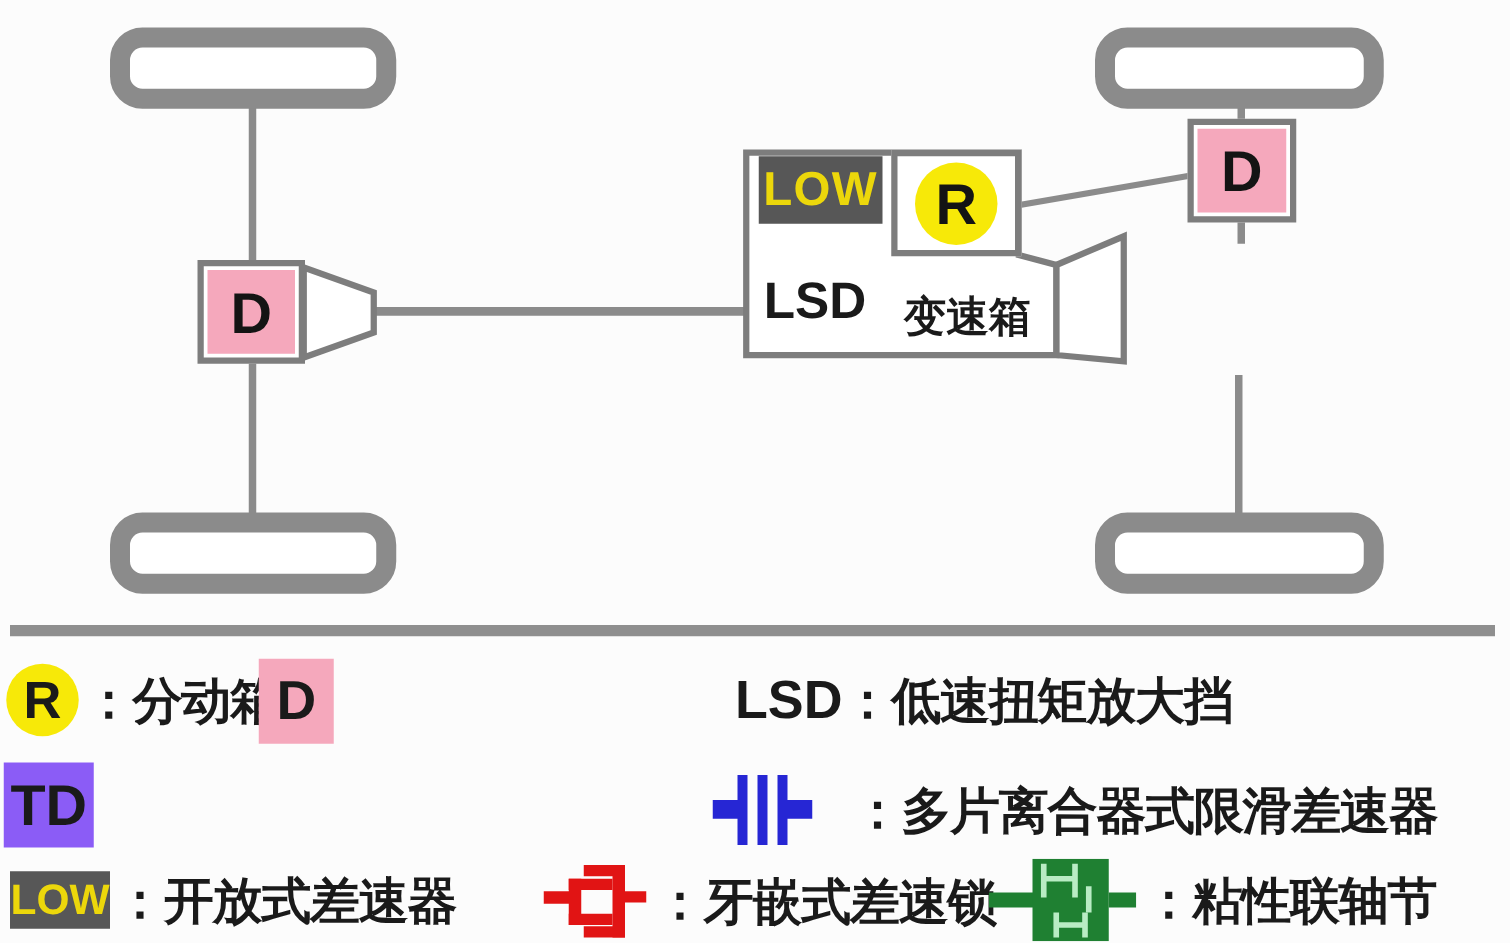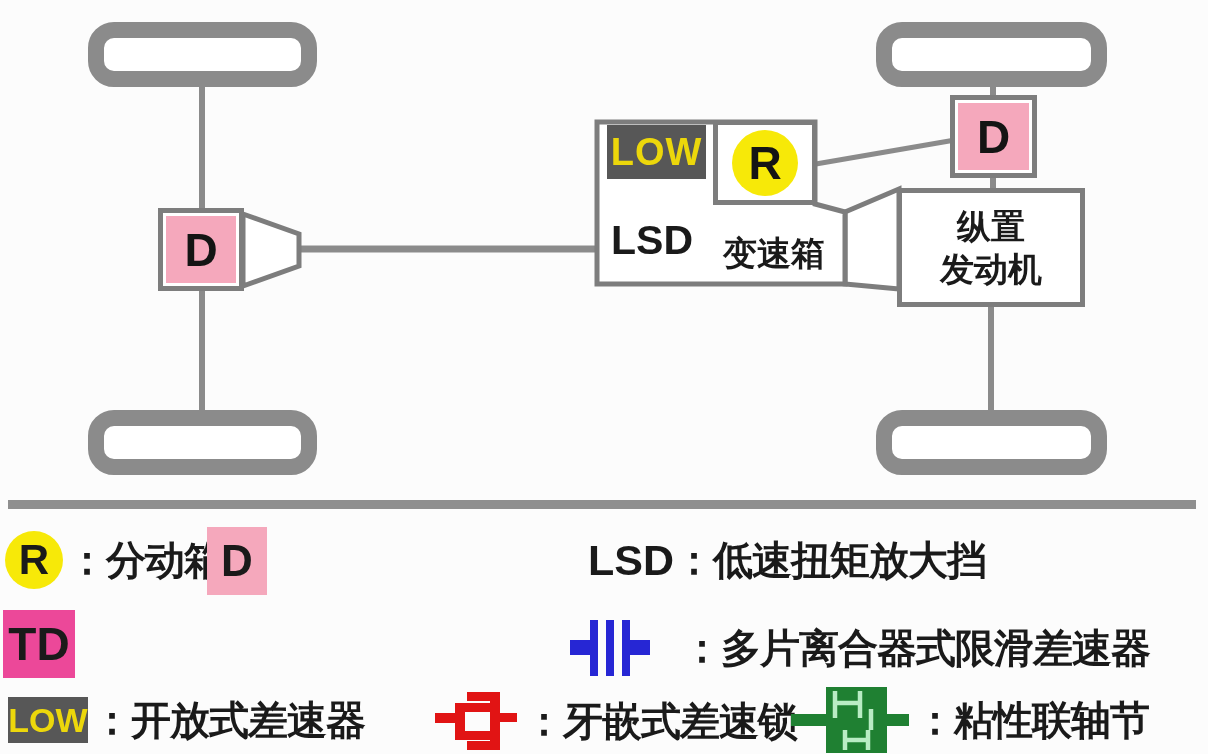--- a/index.html
+++ b/index.html
@@ -39,21 +39,21 @@
   .divider{position:absolute;background:#8f8f8f;}
 
   
   .legend-item{position:absolute;display:flex;align-items:center;}
   .legend-desc{font-size:40px;font-weight:bold;white-space:nowrap;letter-spacing:-1px;}
   .sym-circle{width:58px;height:58px;border-radius:50%;background:#f7e908;display:flex;align-items:center;justify-content:center;
     font-size:42px;font-weight:bold;flex:0 0 auto;}
   .sym-pink{width:60px;height:68px;background:#f5a8bc;display:flex;align-items:center;justify-content:center;
     font-size:44px;font-weight:bold;flex:0 0 auto;}
   .sym-lsd{font-size:43px;font-weight:bold;flex:0 0 auto;}
-  .sym-td{width:72px;height:68px;background:#ec4899;display:flex;align-items:center;justify-content:center;
+  .sym-td{width:72px;height:68px;background:#8b5cf6;display:flex;align-items:center;justify-content:center;
     font-size:46px;font-weight:bold;flex:0 0 auto;}
   .sym-low{width:80px;height:46px;background:#575757;color:#ecd70b;display:flex;align-items:center;justify-content:center;
     font-size:34px;font-weight:bold;flex:0 0 auto;}
   .sym-svg{flex:0 0 auto;display:block;}
   .gap4{margin-left:4px;} .gap6{margin-left:6px;}
 </style>
 </head>
 <body>
 
 <div class="stage">
@@ -85,24 +85,20 @@
   </div>
 
   <div class="diagram-text" style="left:611px;top:217px;font-size:41px;">LSD</div>
 
   <div class="diagram-text" style="left:723px;top:231px;font-size:34px;text-align:right;">变速箱</div>
 
   <div class="abs gbox dbox" style="left:950px;top:95px;width:87px;height:83px;">
     <div class="d-fill">D</div>
   </div>
 
-  <div class="abs gbox engine-box" style="left:897px;top:188px;width:188px;height:119px;">
-    <div>纵置</div>
-    <div>发动机</div>
-  </div>
 
   <div class="divider" style="left:8px;top:500px;width:1188px;height:9px;"></div>
 
   <div class="legend-item" style="left:5px;top:528px;height:64px;">
     <div class="sym-circle">R</div>
     <div class="legend-desc gap4">：分动箱</div>
   </div>
   <div class="legend-item" style="left:207px;top:526px;height:70px;">
     <div class="sym-pink">D</div>
   </div>

